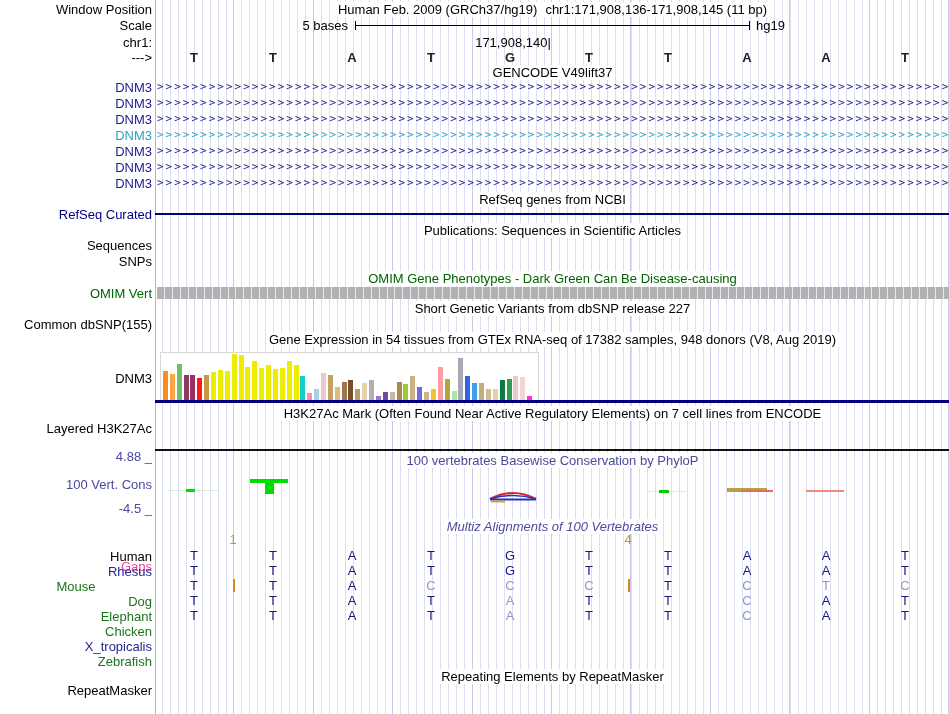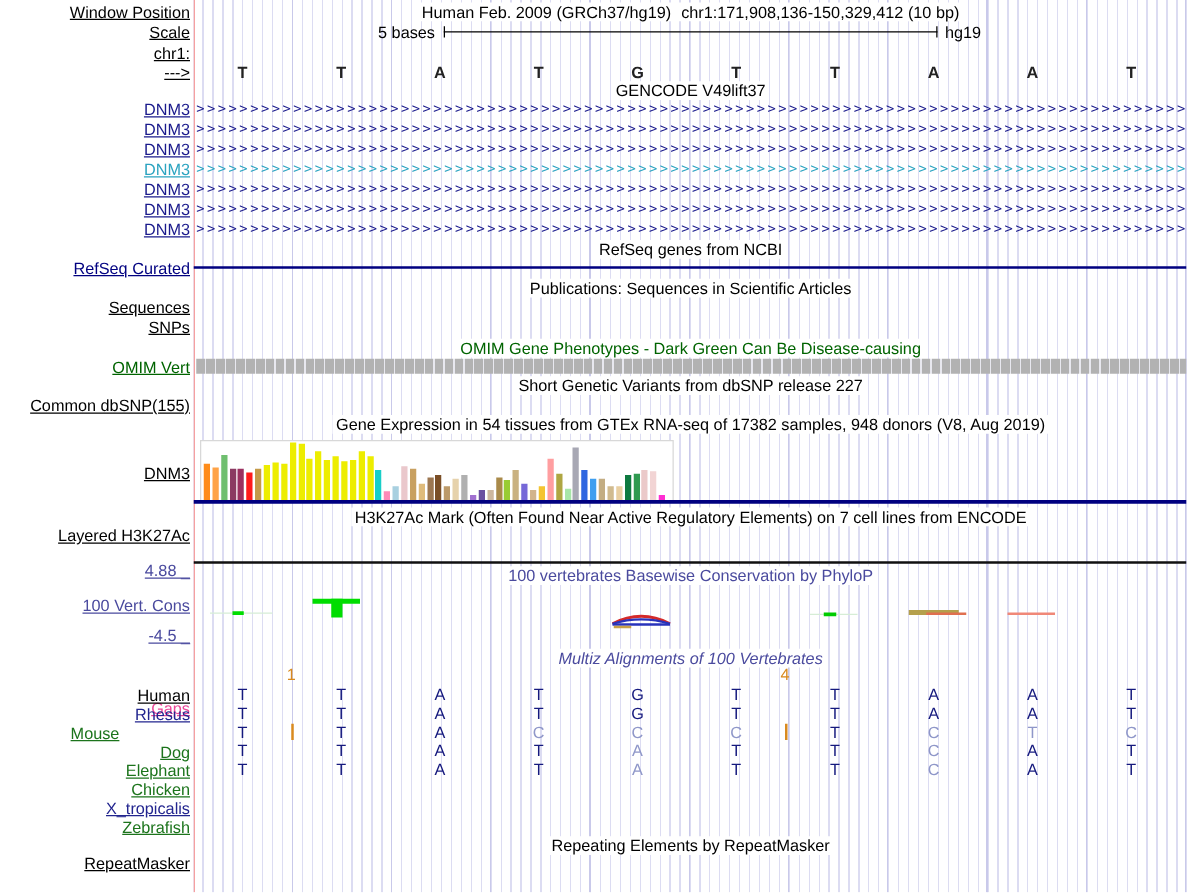--- a/index.html
+++ b/index.html
@@ -4,21 +4,21 @@
 <style>
   html,body{margin:0;padding:0;background:#fff;}
   #screen{position:relative;width:950px;height:714px;background:#fff;
           font-family:"Liberation Sans",sans-serif;font-size:13px;color:#000;overflow:hidden;}
   .abs{position:absolute;}
   #gridlines{left:155px;top:0;width:795px;height:714px;
     background-image:
       repeating-linear-gradient(90deg, transparent 0, transparent 78.4px, #C9C9EA 78.4px, #C9C9EA 79.4px),
       repeating-linear-gradient(90deg, transparent 0, transparent 6.95px, #DCDCF2 6.95px, #DCDCF2 7.95px);}
   #left-edge-line{left:155px;top:0;width:1px;height:714px;background:#F5A0A0;}
-  .lbl{left:0;width:152px;text-align:right;white-space:nowrap;height:15px;line-height:15px;text-decoration:underline;}
+  .lbl{left:0;width:152px;text-align:right;white-space:nowrap;height:15px;line-height:15px;}
   .ct{left:155px;width:795px;text-align:center;height:15px;line-height:15px;white-space:nowrap;}
   .ct span{background:#fff;padding:0 3px;}
   .base-letter{width:22px;margin-left:-11px;text-align:center;height:15px;line-height:15px;color:#222;}
   .aln-letter{width:22px;margin-left:-11px;text-align:center;height:14px;line-height:14px;}
   .gene-row{left:157px;width:791px;height:12px;overflow:hidden;
     font-family:"DejaVu Sans Mono",monospace;font-size:11px;line-height:11px;letter-spacing:2px;white-space:nowrap;}
   #omim-bar{left:157px;top:287px;width:792px;height:12px;
     background:repeating-linear-gradient(90deg,#B2B2B2 0,#B2B2B2 6.95px,#E8E8EF 6.95px,#E8E8EF 7.95px);}
   #refseq-line{left:155px;top:213px;width:794px;height:2px;background:#000080;}
   #gtex-baseline{left:155px;top:400px;width:794px;height:3px;background:#000080;}
@@ -31,31 +31,32 @@
 </head>
 <body>
 
 <div id="screen">
 
   <div id="gridlines" class="abs"></div>
   <div id="left-edge-line" class="abs"></div>
 
   <div class="abs lbl" style="top:2px">Window Position</div>
   <div class="abs ct" style="top:2px">
-    <span style="margin-right:2px">Human Feb. 2009 (GRCh37/hg19)</span><span>chr1:171,908,136-150,329,412 (10 bp)</span>
+    <span style="margin-right:2px">Human Feb. 2009 (GRCh37/hg19)</span><span>chr1:171,908,136-171,908,145 (11 bp)</span>
   </div>
 
   <div class="abs lbl" style="top:18px">Scale</div>
   <div class="abs" style="left:200px;top:18px;width:148px;text-align:right">5 bases</div>
   <div class="abs ruler" style="left:355px;top:25px;width:395px;height:1px"></div>
   <div class="abs ruler" style="left:355px;top:21px;width:1px;height:9px"></div>
   <div class="abs ruler" style="left:749px;top:21px;width:1px;height:9px"></div>
   <div class="abs" style="left:756px;top:18px">hg19</div>
 
   <div class="abs lbl" style="top:35px">chr1:</div>
+  <div class="abs" style="left:413px;top:35px;width:200px;text-align:center">171,908,140|</div>
 
   <div class="abs lbl" style="top:50px">---&gt;</div>
   <div id="base-row"></div>
 
   <div id="refseq-line" class="abs"></div>
   <div id="omim-bar" class="abs"></div>
   <div id="gtex-panel" class="abs">
       <div class="gtex-bar" style="left: 2px; height: 30px; background: rgb(255, 140, 26);"></div>
       <div class="gtex-bar" style="left: 8.87px; height: 27px; background: rgb(255, 163, 71);"></div>
       <div class="gtex-bar" style="left: 15.74px; height: 37px; background: rgb(111, 191, 111);"></div>

